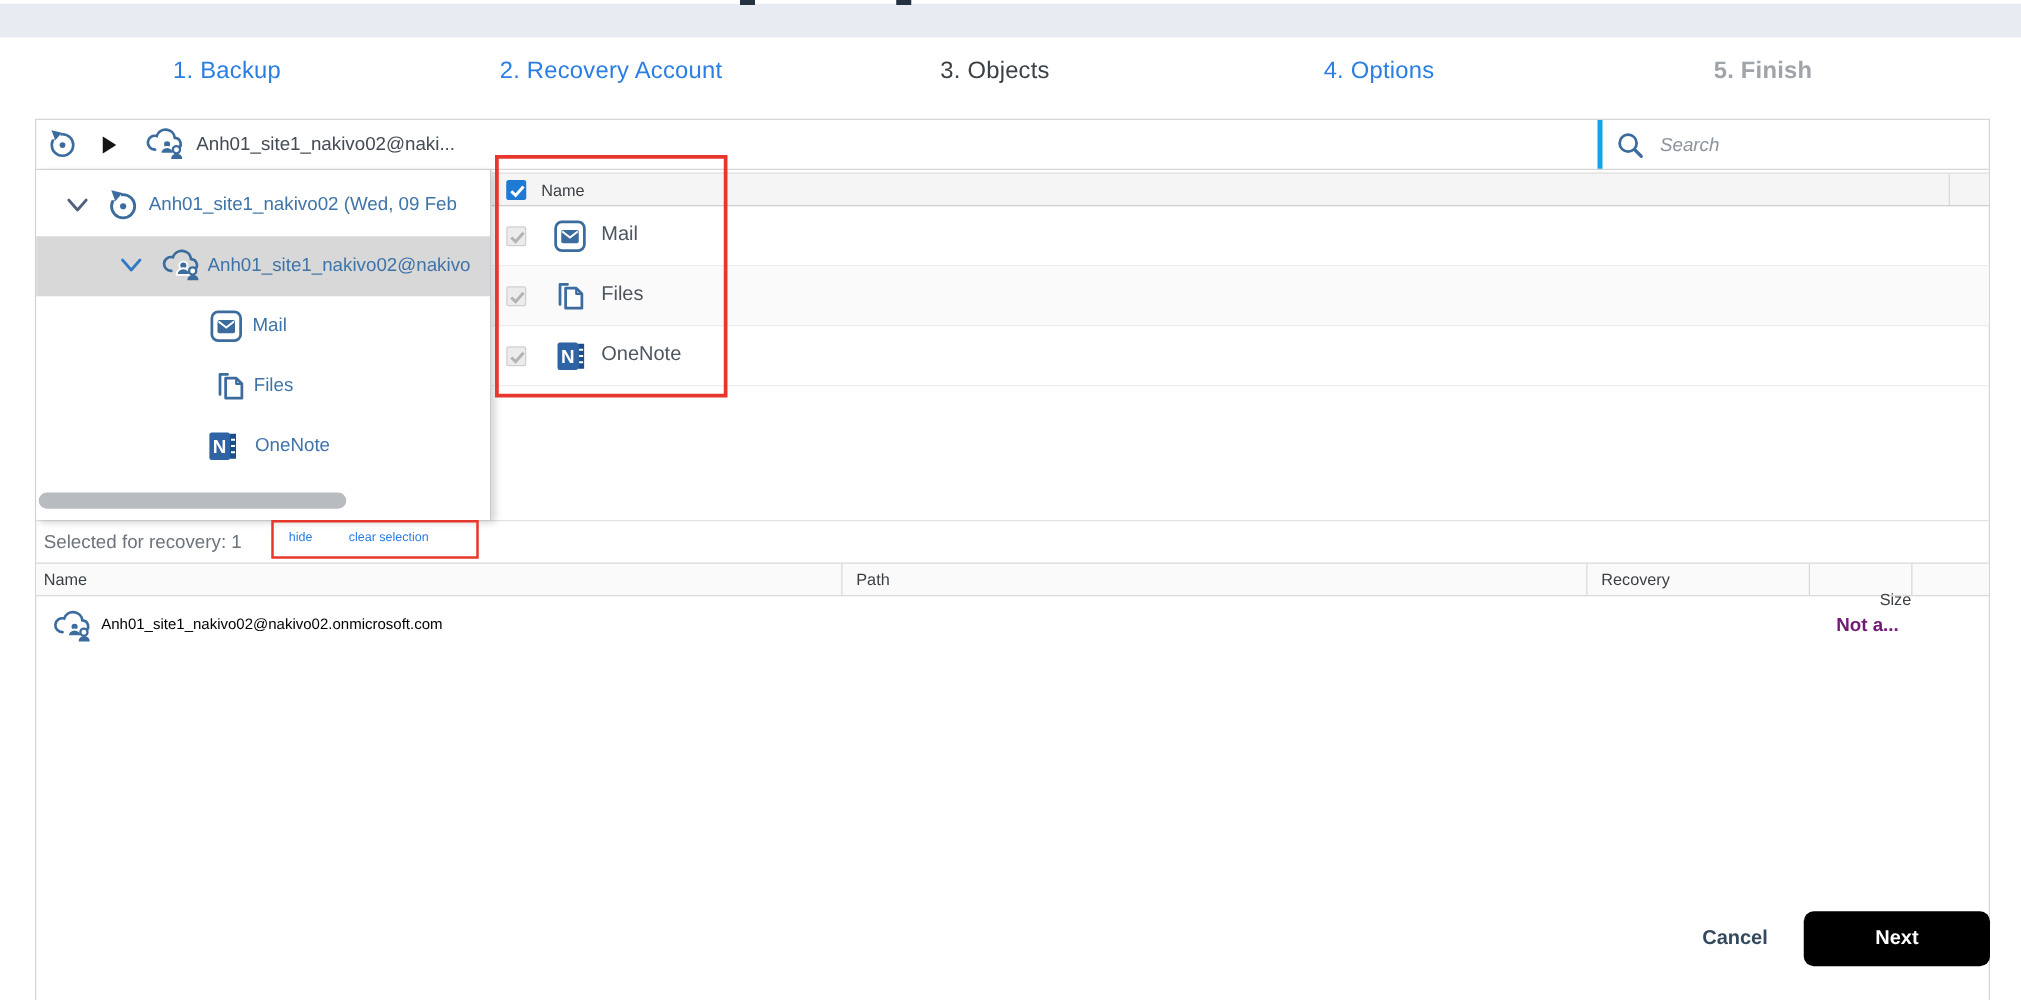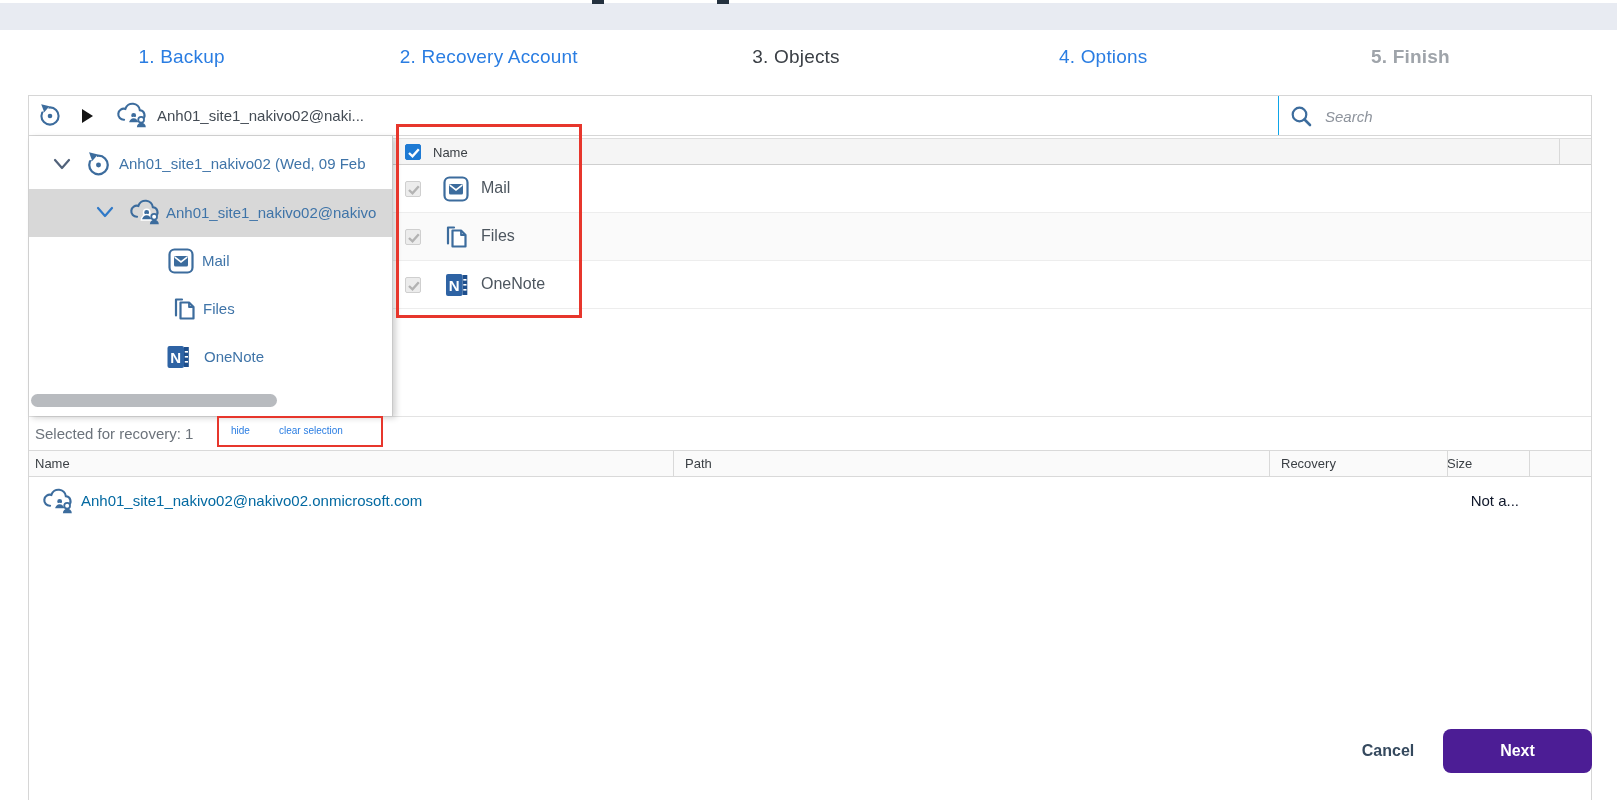--- a/index.html
+++ b/index.html
@@ -24,21 +24,21 @@
   
   .panel{position:absolute;left:28px;top:95px;width:1564px;height:770px;
          border:1px solid #d6d6d6;box-sizing:border-box;background:#fff;}
 
   
   .topbar{position:absolute;left:0;top:0;width:100%;height:40px;border-bottom:1px solid #d6d6d6;box-sizing:border-box;}
   .topbar .restore-btn{position:absolute;left:8px;top:7px;width:26px;height:26px;cursor:pointer;}
   .topbar .expander{position:absolute;left:53px;top:13px;width:11px;height:14px;cursor:pointer;}
   .topbar .acct-ic{position:absolute;left:86px;top:5px;width:32px;height:30px;}
   .topbar .crumb-text{position:absolute;left:128px;top:11px;font-size:15px;color:#434b54;white-space:nowrap;}
-  .searchbox{position:absolute;left:1249px;top:0;right:0;height:39px;border-left:1px solid #0ea5e9;}
+  .searchbox{position:absolute;left:1249px;top:0;right:0;height:39px;border-left:4px solid #0ea5e9;}
   .searchbox .mag{position:absolute;left:11px;top:9px;width:22px;height:22px;}
   .searchbox input{position:absolute;left:44px;top:7px;width:240px;height:24px;border:none;outline:none;
                    font-size:15px;font-family:"Liberation Sans",sans-serif;color:#434b54;background:transparent;}
   .searchbox input::placeholder{font-style:italic;color:#8d939c;opacity:1;}
 
   
   .objects{position:absolute;left:364px;top:40px;right:0;height:280px;}
   .obj-header{position:absolute;left:0;top:2px;right:0;height:27px;background:#f5f5f5;
               border-top:1px solid #dedede;border-bottom:1px solid #cfcfcf;box-sizing:border-box;}
   .obj-header .hdr-extra{position:absolute;right:0;top:0;width:32px;height:100%;border-left:1px solid #d9d9d9;box-sizing:border-box;}
@@ -70,32 +70,32 @@
   .selbar .lnk.hide{left:202px;}
   .selbar .lnk.clear{left:250px;}
 
   
   .btable-hdr{position:absolute;left:0;top:354px;width:100%;height:27px;background:#fafafa;
               border-top:1px solid #d9d9d9;border-bottom:1px solid #d9d9d9;box-sizing:border-box;}
   .btable-hdr .col{position:absolute;top:5px;font-size:13px;color:#3a3f44;}
   .col-name{left:6px;}
   .col-path{left:656px;}
   .col-mod{left:1252px;}
-  .col-size{left:1418px;width:82px;text-align:left;}
+  .col-size{left:1418px;width:82px;text-align:right;margin-top:16px;}
   .vdiv{position:absolute;top:0;height:100%;width:1px;background:#d9d9d9;}
   .btable-row{position:absolute;left:0;top:382px;width:100%;height:48px;}
   .btable-row .acct-ic2{position:absolute;left:12px;top:9px;width:32px;height:30px;}
-  .btable-row .r-name{position:absolute;left:52px;top:14px;font-size:15px;color:#0369a1;}
-  .btable-row .r-size{position:absolute;left:1418px;top:14px;width:72px;text-align:right;font-size:15px;color:#0f172a;}
+  .btable-row .r-name{position:absolute;left:52px;top:14px;font-size:12px;color:#000000;}
+  .btable-row .r-size{position:absolute;left:1418px;top:14px;width:72px;text-align:right;font-size:15px;color:#701a75;font-weight:bold;}
 
   
   .cancel-btn{position:absolute;left:1338px;top:729px;width:100px;height:44px;line-height:44px;
               text-align:center;font-size:16px;font-weight:bold;color:#35495e;cursor:pointer;}
   .next-btn{position:absolute;left:1443px;top:729px;width:149px;height:44px;border:none;border-radius:8px;
-            background:#4c1d95;color:#fff;font-size:16px;font-weight:bold;font-family:"Liberation Sans",sans-serif;cursor:pointer;}
+            background:#000000;color:#fff;font-size:16px;font-weight:bold;font-family:"Liberation Sans",sans-serif;cursor:pointer;}
 
   
   .anno{position:absolute;border:3px solid #e7362c;box-sizing:border-box;z-index:50;pointer-events:none;}
   .anno1{left:396px;top:124px;width:186px;height:194px;}
   .anno2{left:217px;top:416px;width:166px;height:31px;border-width:2px;}
 </style>
 </head>
 <body>
 
 <svg width="0" height="0" style="position:absolute" aria-hidden="true">

